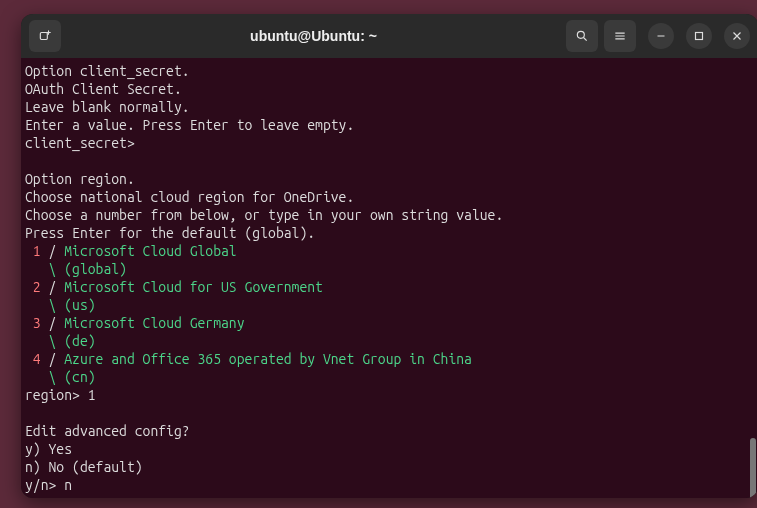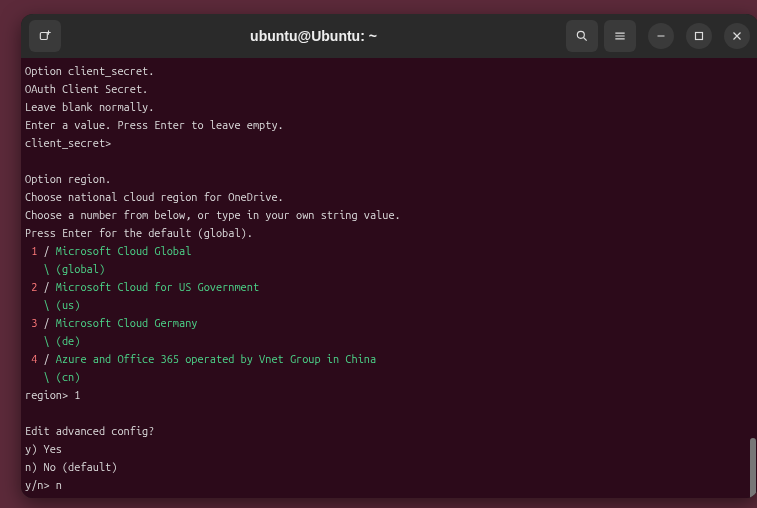--- a/index.html
+++ b/index.html
@@ -59,21 +59,21 @@
     color: #eee;
     font-weight: bold;
     font-size: 14px;
   }
   .right-group { display: flex; align-items: center; gap: 6px; }
   .terminal {
     flex: 1;
     background: #2c0a1a;
     color: #ddd;
     font-family: "Ubuntu Mono", "DejaVu Sans Mono", monospace;
-    font-size: 11px;
+    font-size: 14px;
     line-height: 18px;
     white-space: pre;
     padding: 4px 4px 4px 4px;
     position: relative;
     overflow: hidden;
   }
   .scrollbar {
     position: absolute;
     right: 2px; top: 380px;
     width: 6px; height: 80px;

